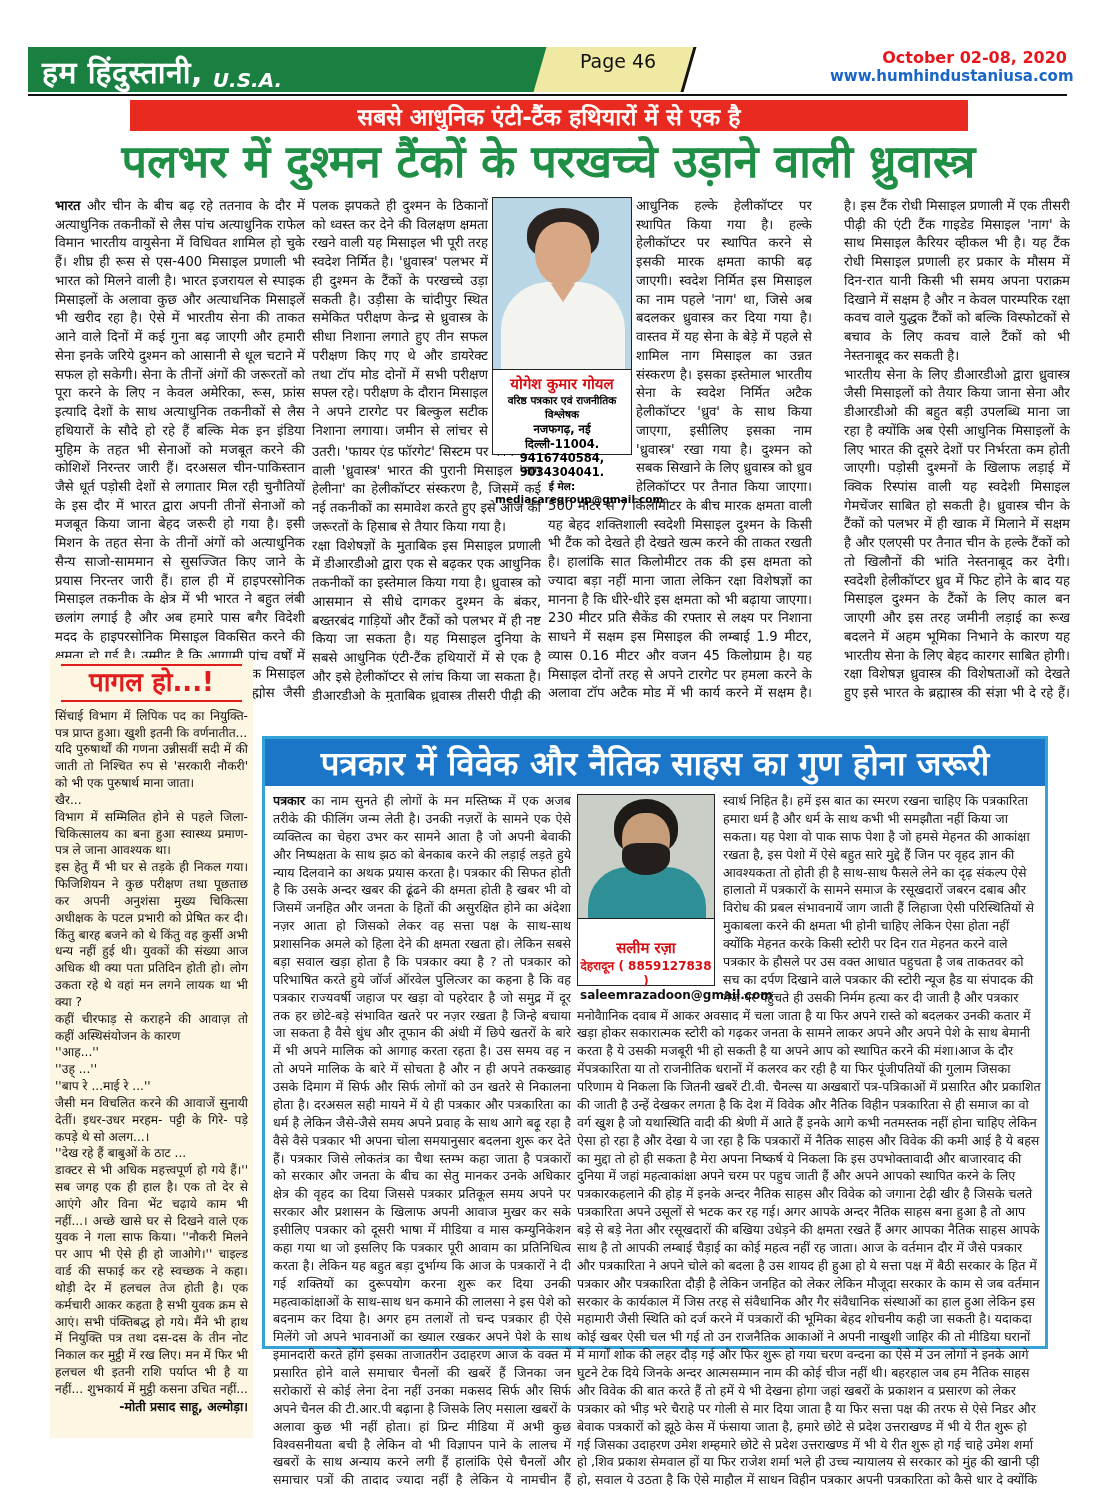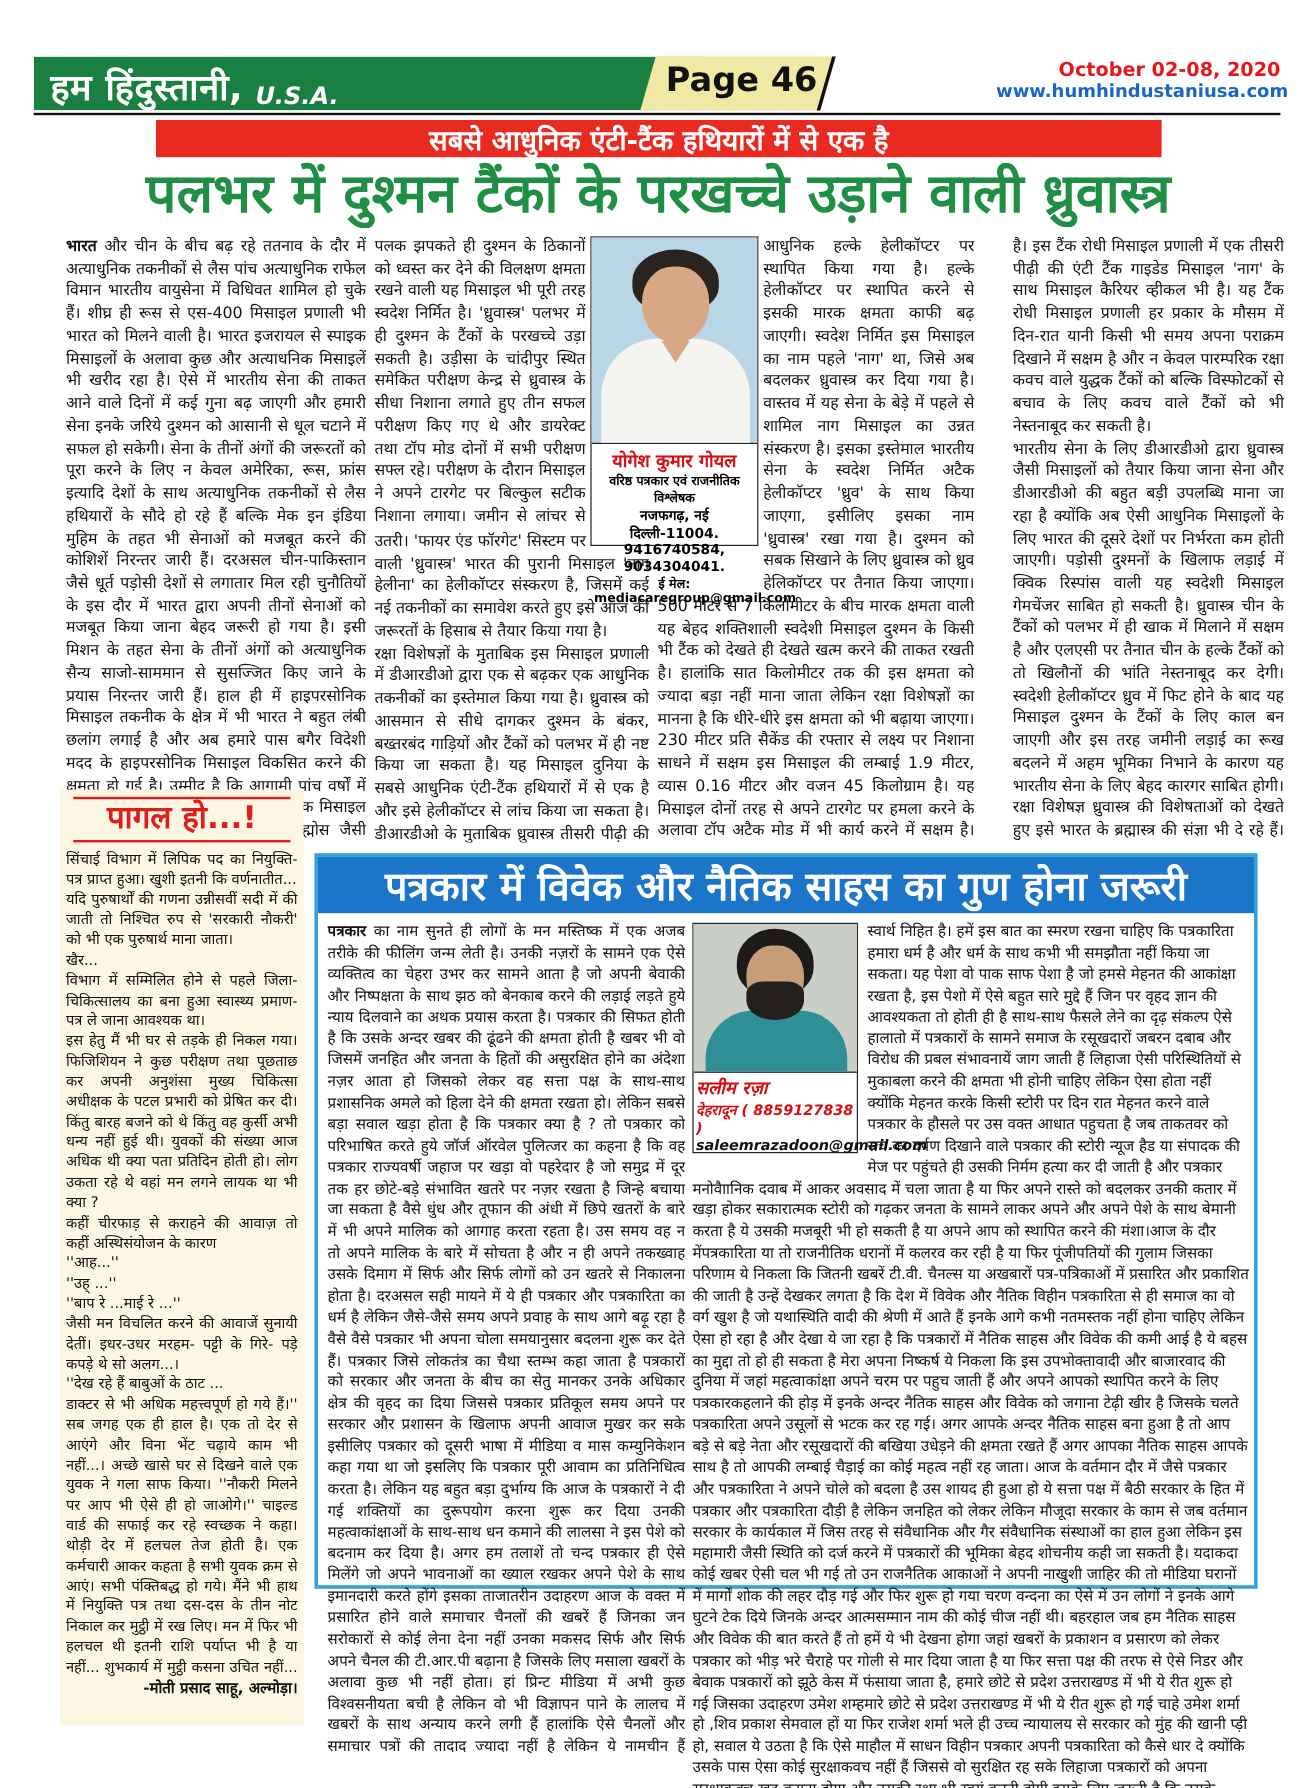--- a/index.html
+++ b/index.html
@@ -18,21 +18,21 @@
     clip-path:polygon(0 0, 100% 0, 93% 100%, 0 100%);
   }
   .mast-title { font-size:30px; font-weight:bold; letter-spacing:0.5px; }
   .mast-usa { font-size:20px; font-weight:bold; font-style:italic; margin-left:10px; }
   .page-no-box {
     left:540px; top:47px; width:150px; height:45px; background:#f0e9a4;
     transform:skewX(-16deg); border-right:3px solid #111;
   }
   .page-no-text {
     left:548px; top:50px; width:140px; text-align:center;
-    font-size:28px; font-weight:bold; color:#111;
+    font-size:19px; font-weight:normal; color:#111;
   }
   .mast-right { left:830px; top:48px; width:237px; text-align:right; }
   .mast-date { color:#e8161c; font-weight:bold; font-size:16px; }
   .mast-url  { color:#1a66c8; font-weight:bold; font-size:15px; }
   .mast-rule { left:28px; top:94px; width:1039px; height:2px; background:#111; }
 
   
   .red-banner {
     left:130px; top:100px; width:838px; height:31px; background:#e82a20;
     color:#fff; font-size:23px; font-weight:bold; text-align:center;
@@ -83,21 +83,21 @@
   .pagal-box { left:50px; top:658px; width:203px; height:780px;
     background:#fdf6e2; padding:4px 5px; }
   .pagal-head { margin:2px 6px 6px 6px; border-top:2px solid #e11c1c;
     border-bottom:2px solid #e11c1c; text-align:center; }
   .pagal-title { color:#e11c1c; font-weight:bold; font-size:26px; line-height:1.3; }
   .pagal-body { font-size:12.2px; line-height:1.38; text-align:justify;
     white-space:pre-line; color:#111; height:690px; overflow:hidden; }
   .pagal-author { font-size:12.5px; font-weight:bold; text-align:right; color:#111; }
 
   
-  .a2-box { left:262px; top:711px; width:786px; height:613px;
+  .a2-box { left:262px; top:736px; width:786px; height:613px;
     border:3px solid #35a3d8; background:#fff; }
   .a2-banner { position:absolute; left:0; top:0; width:100%; height:47px;
     background:#1b75c8; color:#fff; display:flex; align-items:center;
     justify-content:center; font-size:33px; font-weight:bold; white-space:nowrap;
     overflow:hidden; }
   .a2-colA { position:absolute; left:8px; top:53px; width:298px; height:696px;
     font-size:12.6px; }
   .a2-colB { position:absolute; left:312px; top:53px; width:464px; height:696px;
     font-size:12.6px; }
   .a2-colB .btxt-inline { font-size:12.6px; line-height:1.42; text-align:justify;
@@ -109,21 +109,21 @@
   .photo2 { position:relative; width:100%; height:124px; background:#c9cfc7;
     overflow:hidden; border-bottom:1px solid #222; }
   .p2-hair { position:absolute; left:36px; top:4px; width:64px; height:56px;
     background:#1e1a18; border-radius:50% 50% 42% 42%; }
   .p2-face { position:absolute; left:44px; top:18px; width:48px; height:56px;
     background:#c79c78; border-radius:46% 46% 52% 52%; }
   .p2-beard { position:absolute; left:44px; top:48px; width:48px; height:32px;
     background:#241f1c; border-radius:30% 30% 50% 50%; }
   .p2-body { position:absolute; left:10px; top:72px; width:118px; height:52px;
     background:#2e8f96; border-radius:40px 40px 0 0; }
-  .cap2 { padding:2px 2px; text-align:left;font-style:italic; }
+  .cap2 { padding:18px 2px; text-align:center; }
   .cap2-name { color:#d60f14; font-weight:bold; font-size:15px; }
   .cap2-l2 { color:#d60f14; font-weight:bold; font-size:12px; }
   .cap2-l3 { color:#111; font-weight:bold; font-size:12px; }
 </style>
 </head>
 <body>
 
 <div class="page">
 
   <div class="abs mast-green">

